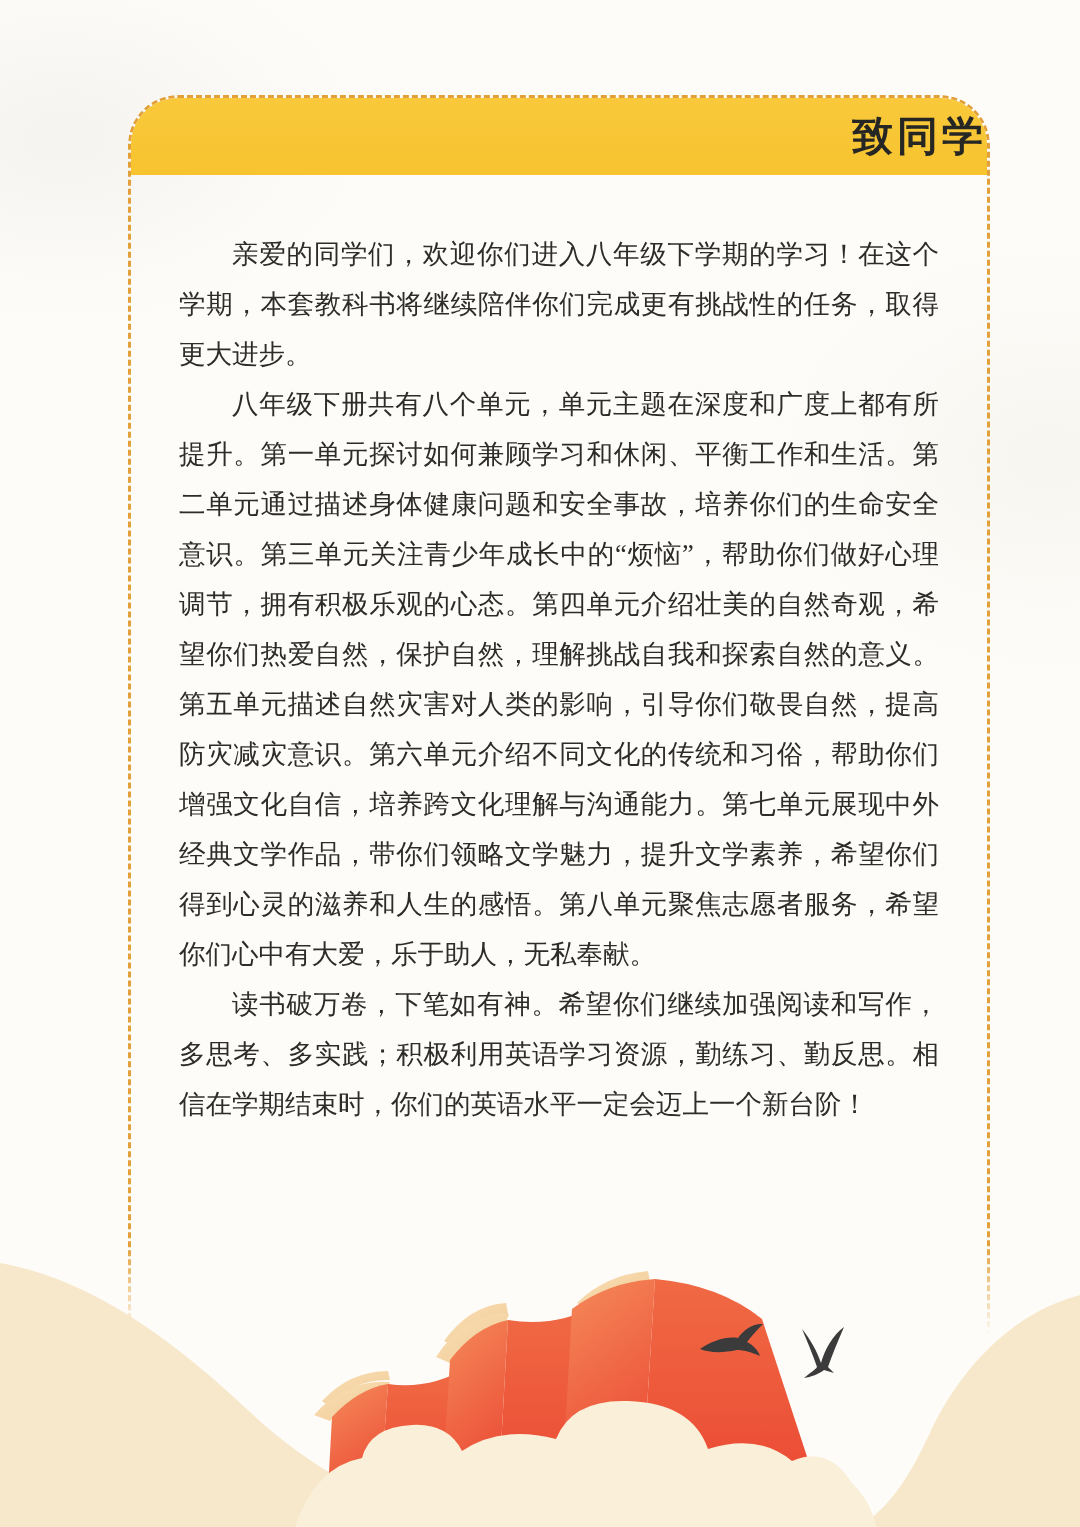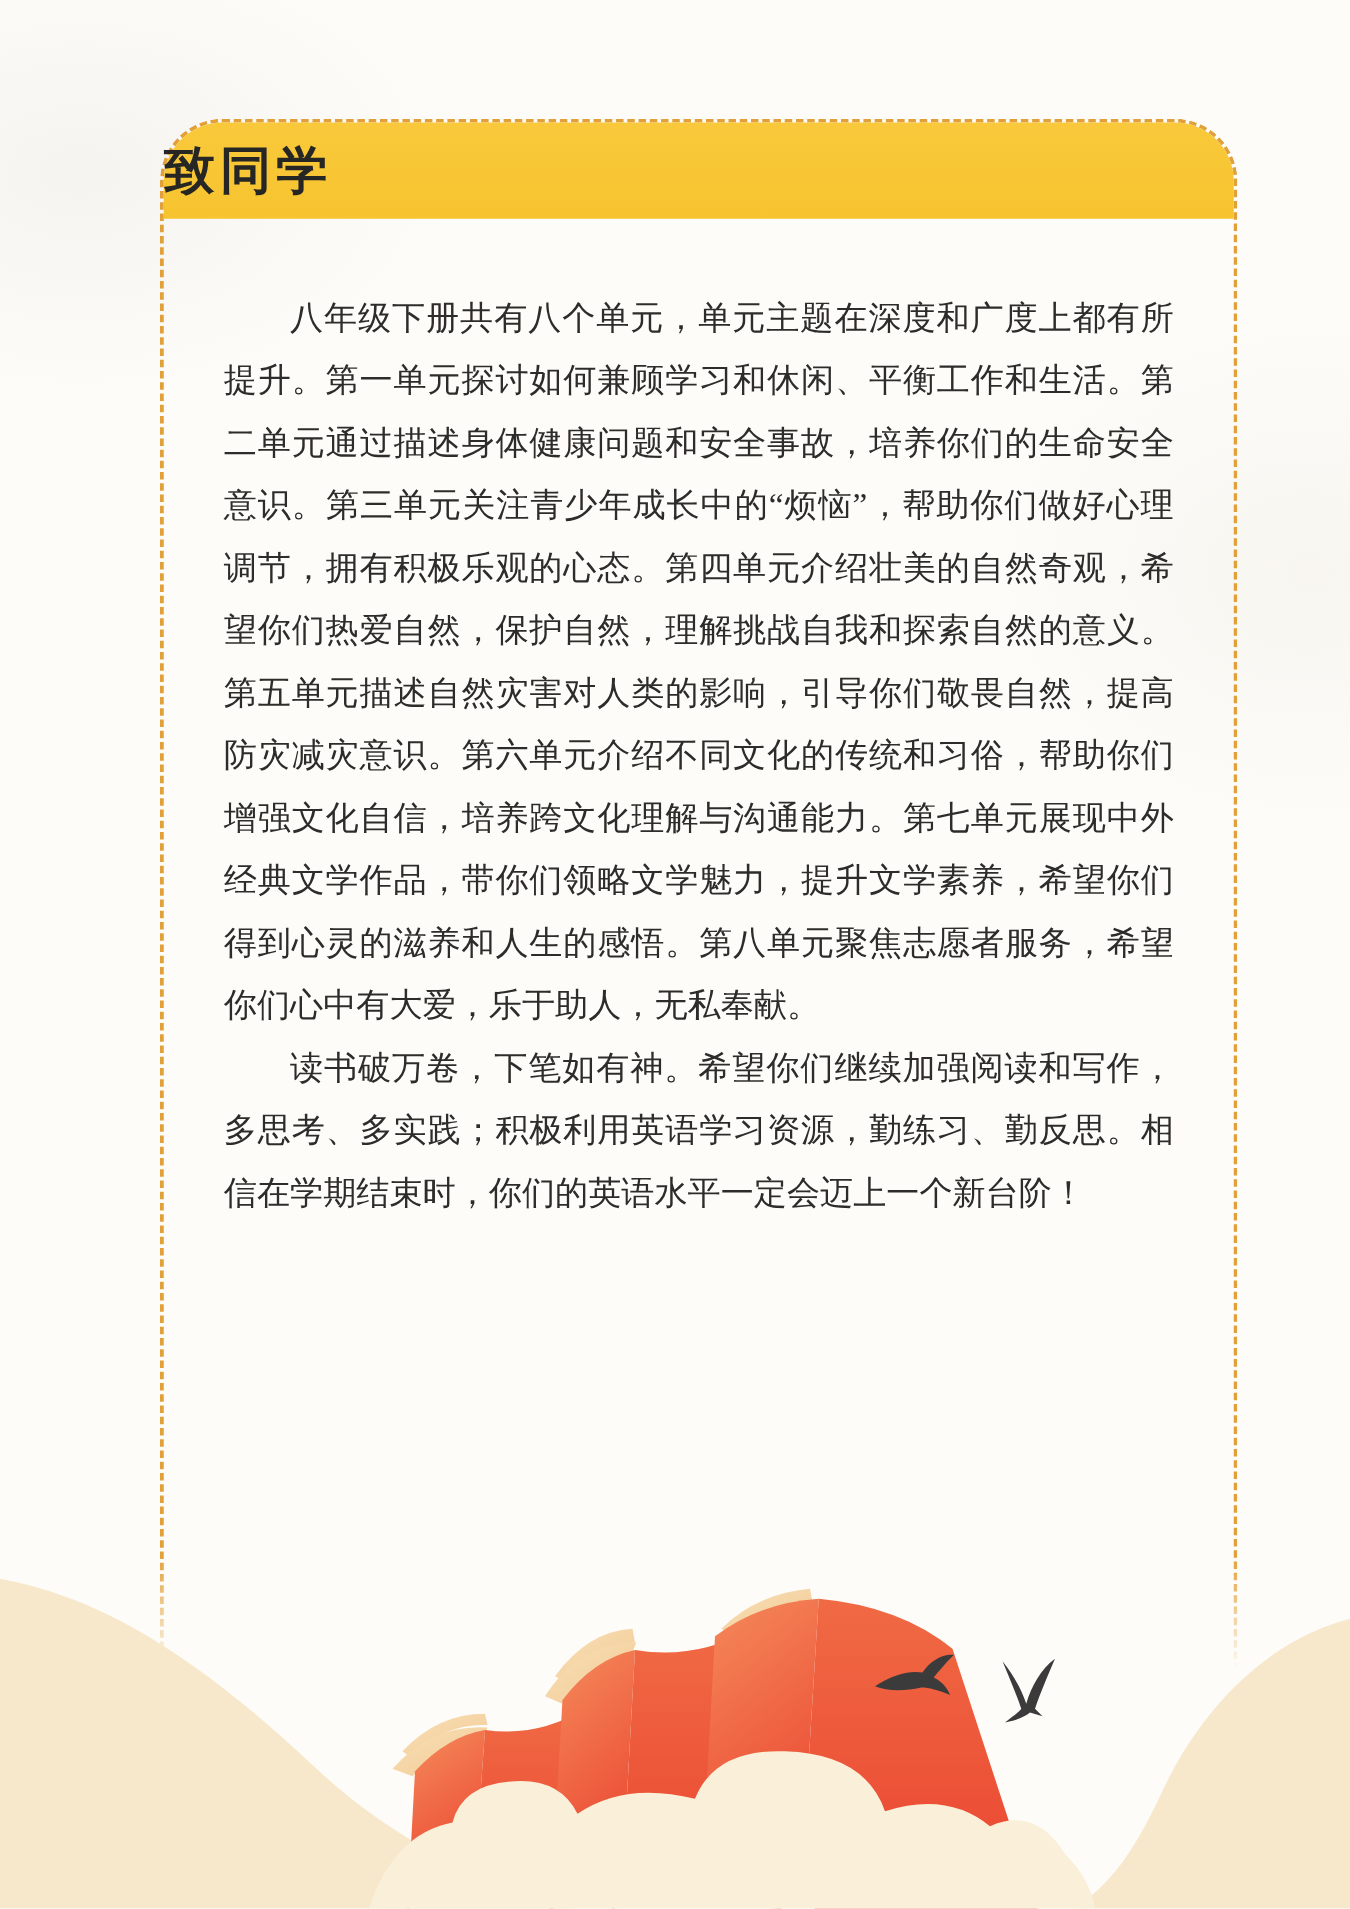--- a/index.html
+++ b/index.html
@@ -34,21 +34,21 @@
     position:absolute;left:128px;top:95px;
     width:862px;
     padding:3px;
     box-sizing:border-box;
     z-index:2;
   }
   .banner{
     width:856px;height:77px;
     background:linear-gradient(180deg,#F9C93B 0%,#F7C42F 100%);
     border-radius:47px 47px 0 0;
-    display:flex;align-items:center;justify-content:flex-start;
+    display:flex;align-items:center;justify-content:flex-end;
   }
   .banner h1{
     margin:0;
     font-family:"Liberation Sans","DejaVu Sans",sans-serif;
     font-weight:bold;
     font-size:41px;
     letter-spacing:4px;
     color:#262624;
   }
   .letter{
@@ -75,20 +75,21 @@
 
 <div class="sheet">
 
   <div class="frame-border"></div>
 
   <div class="frame-content">
     <div class="banner">
       <h1>致同学</h1>
     </div>
     <div class="letter">
+      <p>亲爱的同学们，欢迎你们进入八年级下学期的学习！在这个学期，本套教科书将继续陪伴你们完成更有挑战性的任务，取得更大进步。</p>
       <p>八年级下册共有八个单元，单元主题在深度和广度上都有所提升。第一单元探讨如何兼顾学习和休闲、平衡工作和生活。第二单元通过描述身体健康问题和安全事故，培养你们的生命安全意识。第三单元关注青少年成长中的“烦恼”，帮助你们做好心理调节，拥有积极乐观的心态。第四单元介绍壮美的自然奇观，希望你们热爱自然，保护自然，理解挑战自我和探索自然的意义。第五单元描述自然灾害对人类的影响，引导你们敬畏自然，提高防灾减灾意识。第六单元介绍不同文化的传统和习俗，帮助你们增强文化自信，培养跨文化理解与沟通能力。第七单元展现中外经典文学作品，带你们领略文学魅力，提升文学素养，希望你们得到心灵的滋养和人生的感悟。第八单元聚焦志愿者服务，希望你们心中有大爱，乐于助人，无私奉献。</p>
       <p>读书破万卷，下笔如有神。希望你们继续加强阅读和写作，多思考、多实践；积极利用英语学习资源，勤练习、勤反思。相信在学期结束时，你们的英语水平一定会迈上一个新台阶！</p>
     </div>
   </div>
 
   <svg class="decor" viewBox="0 0 1080 340" xmlns="http://www.w3.org/2000/svg">
     <defs>
       <linearGradient id="gRedL" x1="0" y1="0" x2="0.3" y2="1">
         <stop offset="0" stop-color="#F58B5B"></stop>
         <stop offset="1" stop-color="#EA4430"></stop>

